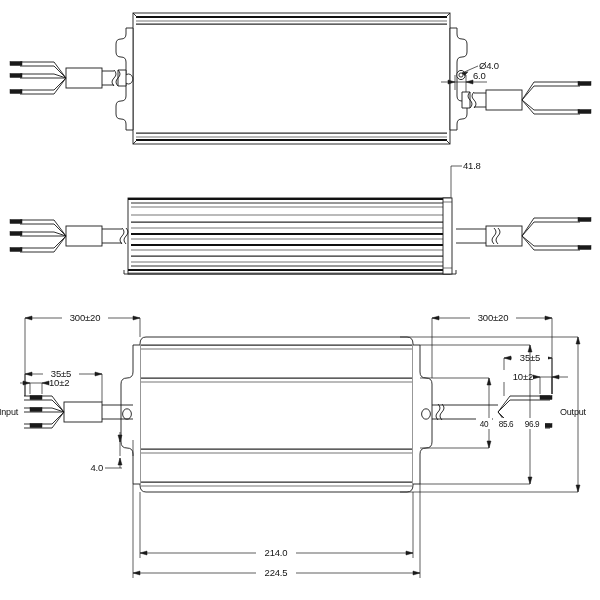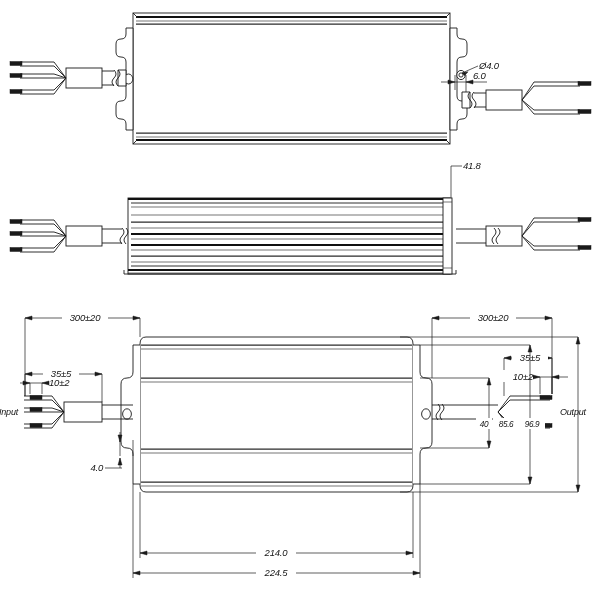--- a/index.html
+++ b/index.html
@@ -11,21 +11,20 @@
     width: 600px;
     height: 600px;
     font-family: "Liberation Sans", sans-serif;
     overflow: hidden;
   }
   #drawing-root {
     position: relative;
     width: 600px;
     height: 484px;
     background: #ffffff;
-    font-style: italic;
   }
   svg.sheet {
     display: block;
     width: 600px;
     height: 600px;
   }
   .ln {
     stroke: #1a1a1a;
     fill: none;
     stroke-width: 0.9;

